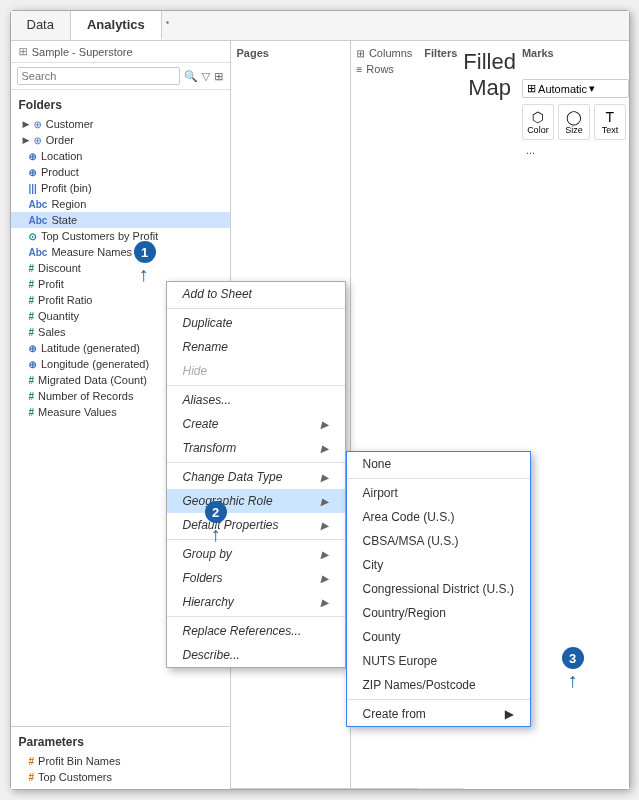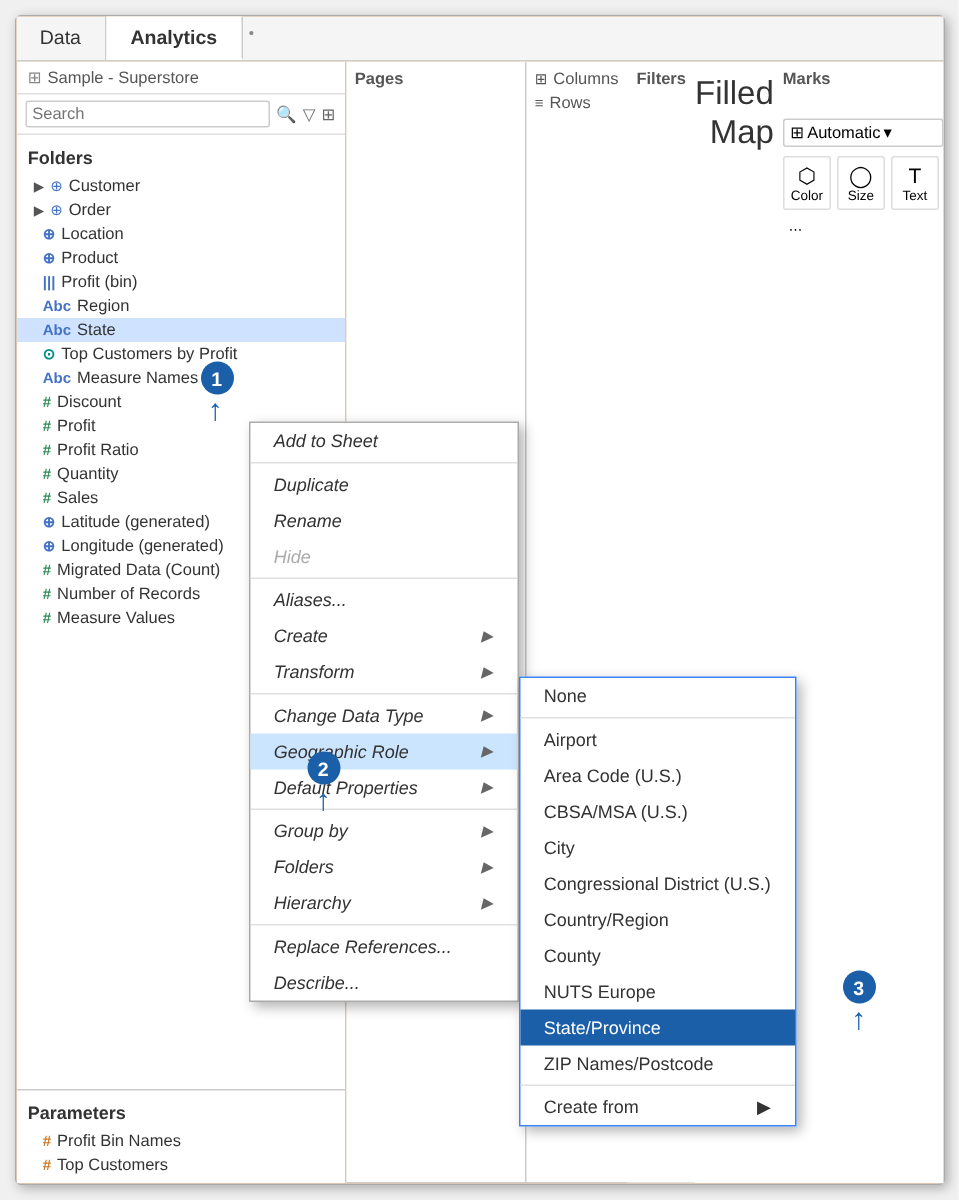--- a/index.html
+++ b/index.html
@@ -173,21 +173,21 @@
       margin-bottom: 4px;
       font-size: 11px;
       color: #555;
     }
     .shelf-label .shelf-icon { font-size: 10px; }
 
     .view-title {
       font-size: 22px;
       font-weight: 300;
       color: #333;
-      text-align: right;
+      text-align: center;
       margin-top: 8px;
     }
 
     .marks-section {
       width: 120px;
       border-right: 1px solid #ccc;
       padding: 6px;
     }
     .marks-title {
       font-size: 11px;
@@ -592,23 +592,20 @@
     </div>
     <div class="submenu-item">
       <span>Country/Region</span>
     </div>
     <div class="submenu-item">
       <span>County</span>
     </div>
     <div class="submenu-item">
       <span>NUTS Europe</span>
     </div>
-    <div class="submenu-item highlighted">
-      <span>State/Province</span>
-    </div>
     <div class="submenu-item">
       <span>ZIP Names/Postcode</span>
     </div>
     <div class="submenu-separator"></div>
     <div class="submenu-item">
       <span>Create from</span>
       <span class="arrow-right">▶</span>
     </div>
   </div>
 

